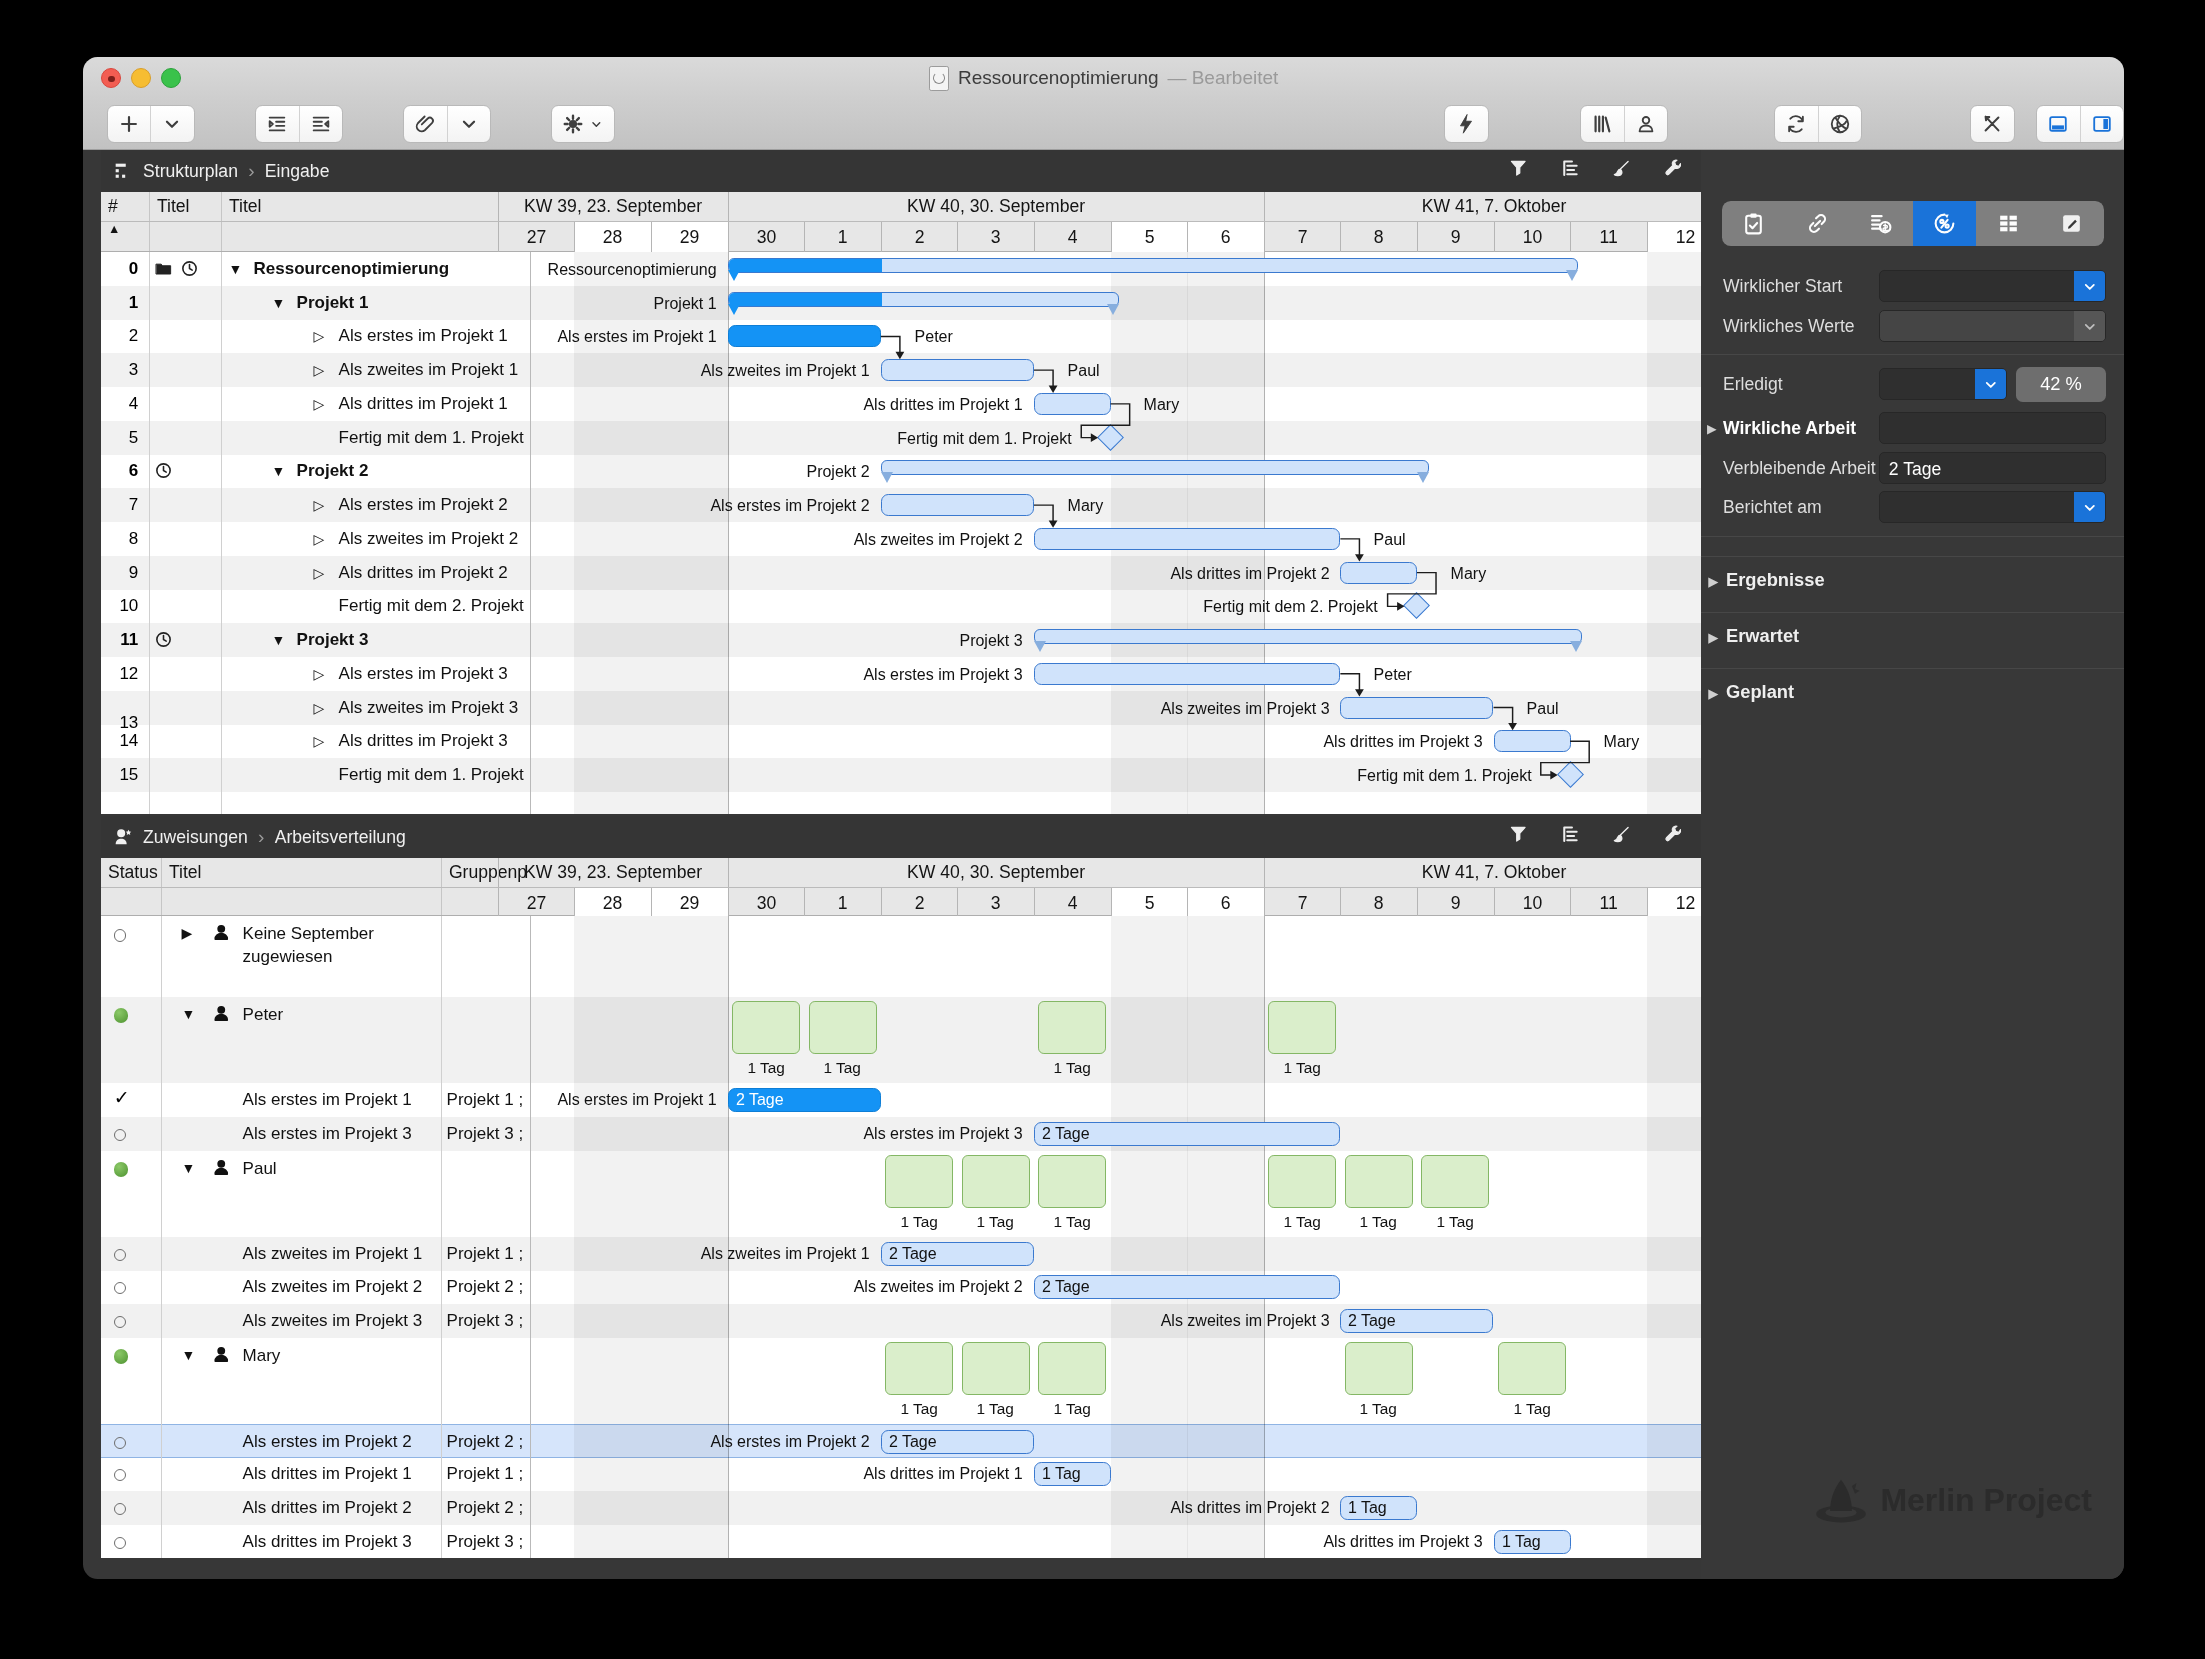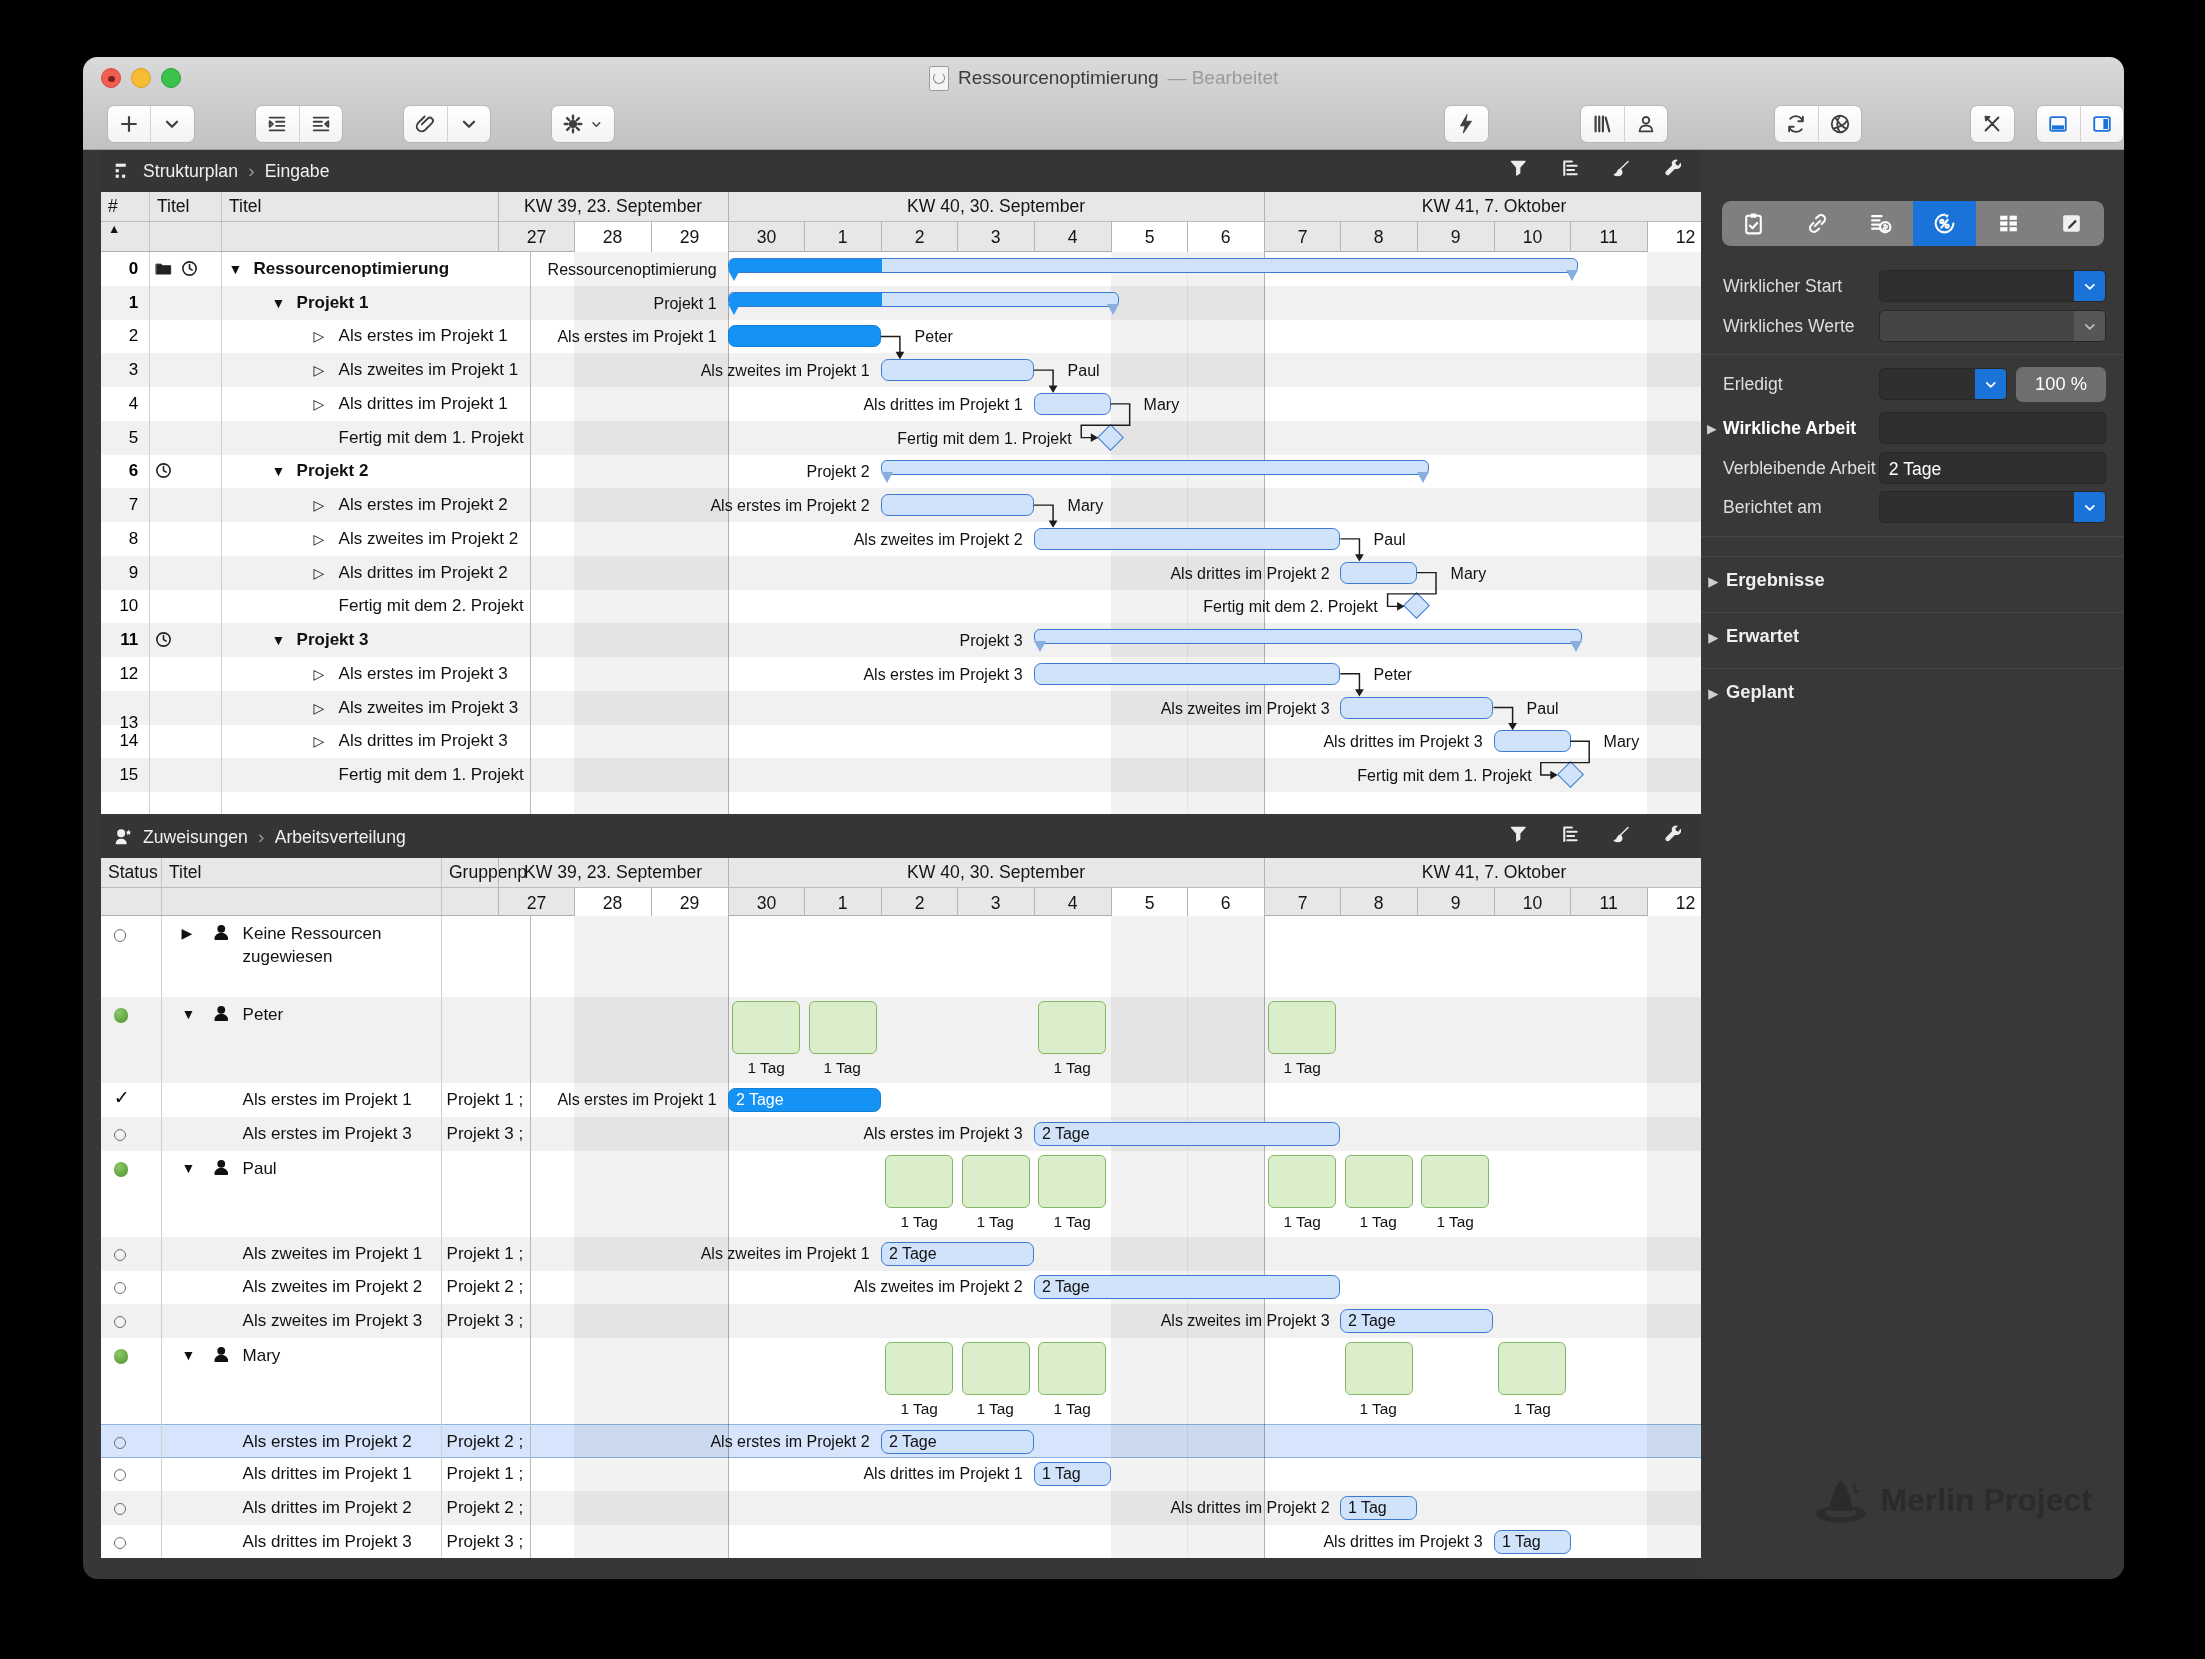--- a/index.html
+++ b/index.html
@@ -579,21 +579,21 @@
         <div class="vline" style="left:340px"></div>
         <div class="row " style="top:0px;height:81px">
           <span class="st" style="top:8.8px"><span class="o"></span></span>
           <span class="disc closed" style="position:absolute;left:81px;top:8.8px"></span>
           <span class="icn" style="position:absolute;left:110px;top:5.9px;width:20.5px;height:20.5px;color:#111">
             <svg viewBox="0 0 24 24" fill="currentColor" stroke="currentColor" stroke-width="2" stroke-linecap="round" stroke-linejoin="round">
               <circle cx="12" cy="8" r="3.6"></circle>
               <path d="M5 20c0-4 3-6.4 7-6.4s7 2.4 7 6.4z"></path>
             </svg>
           </span>
-          <div class="cell-txt" style="left:142px;top:7.3px;white-space:normal;width:191px;line-height:1.35">Keine Ressourcen zugewiesen</div>
+          <div class="cell-txt" style="left:142px;top:7.3px;white-space:normal;width:191px;line-height:1.35">Keine September zugewiesen</div>
         </div>
         <div class="row alt" style="top:81px;height:86px">
           <span class="st" style="top:8.8px"><span class="gdot"></span></span>
           <span class="disc open" style="position:absolute;left:81px;top:8.8px"></span>
           <span class="icn" style="position:absolute;left:110px;top:5.9px;width:20.5px;height:20.5px;color:#111">
             <svg viewBox="0 0 24 24" fill="currentColor" stroke="currentColor" stroke-width="2" stroke-linecap="round" stroke-linejoin="round">
               <circle cx="12" cy="8" r="3.6"></circle>
               <path d="M5 20c0-4 3-6.4 7-6.4s7 2.4 7 6.4z"></path>
             </svg>
           </span>
@@ -823,21 +823,21 @@
           <span class="lbl " style="">Erledigt</span>
           <div class="ctrl " style="width:128px">
             <span class="dd ">
               <span class="icn ">
                 <svg viewBox="0 0 24 24" fill="none" stroke="currentColor" stroke-width="2" stroke-linecap="round" stroke-linejoin="round">
                   <path d="M6.5 9.5l5.5 5.5 5.5-5.5" stroke-width="2.4"></path>
                 </svg>
               </span>
             </span>
           </div>
-          <div class="pctbtn">100 %</div>
+          <div class="pctbtn">42 %</div>
         </div>
         <div class="frow" style="top:258px">
           <span class="tri">▶</span>
           <span class="lbl b" style="color:#fff;">Wirkliche Arbeit</span>
           <div class="ctrl " style="width:227px"></div>
         </div>
         <div class="frow" style="top:298px">
           <span class="lbl " style="">Verbleibende Arbeit</span>
           <div class="ctrl " style="width:227px">
             <span class="cval">2 Tage</span>

